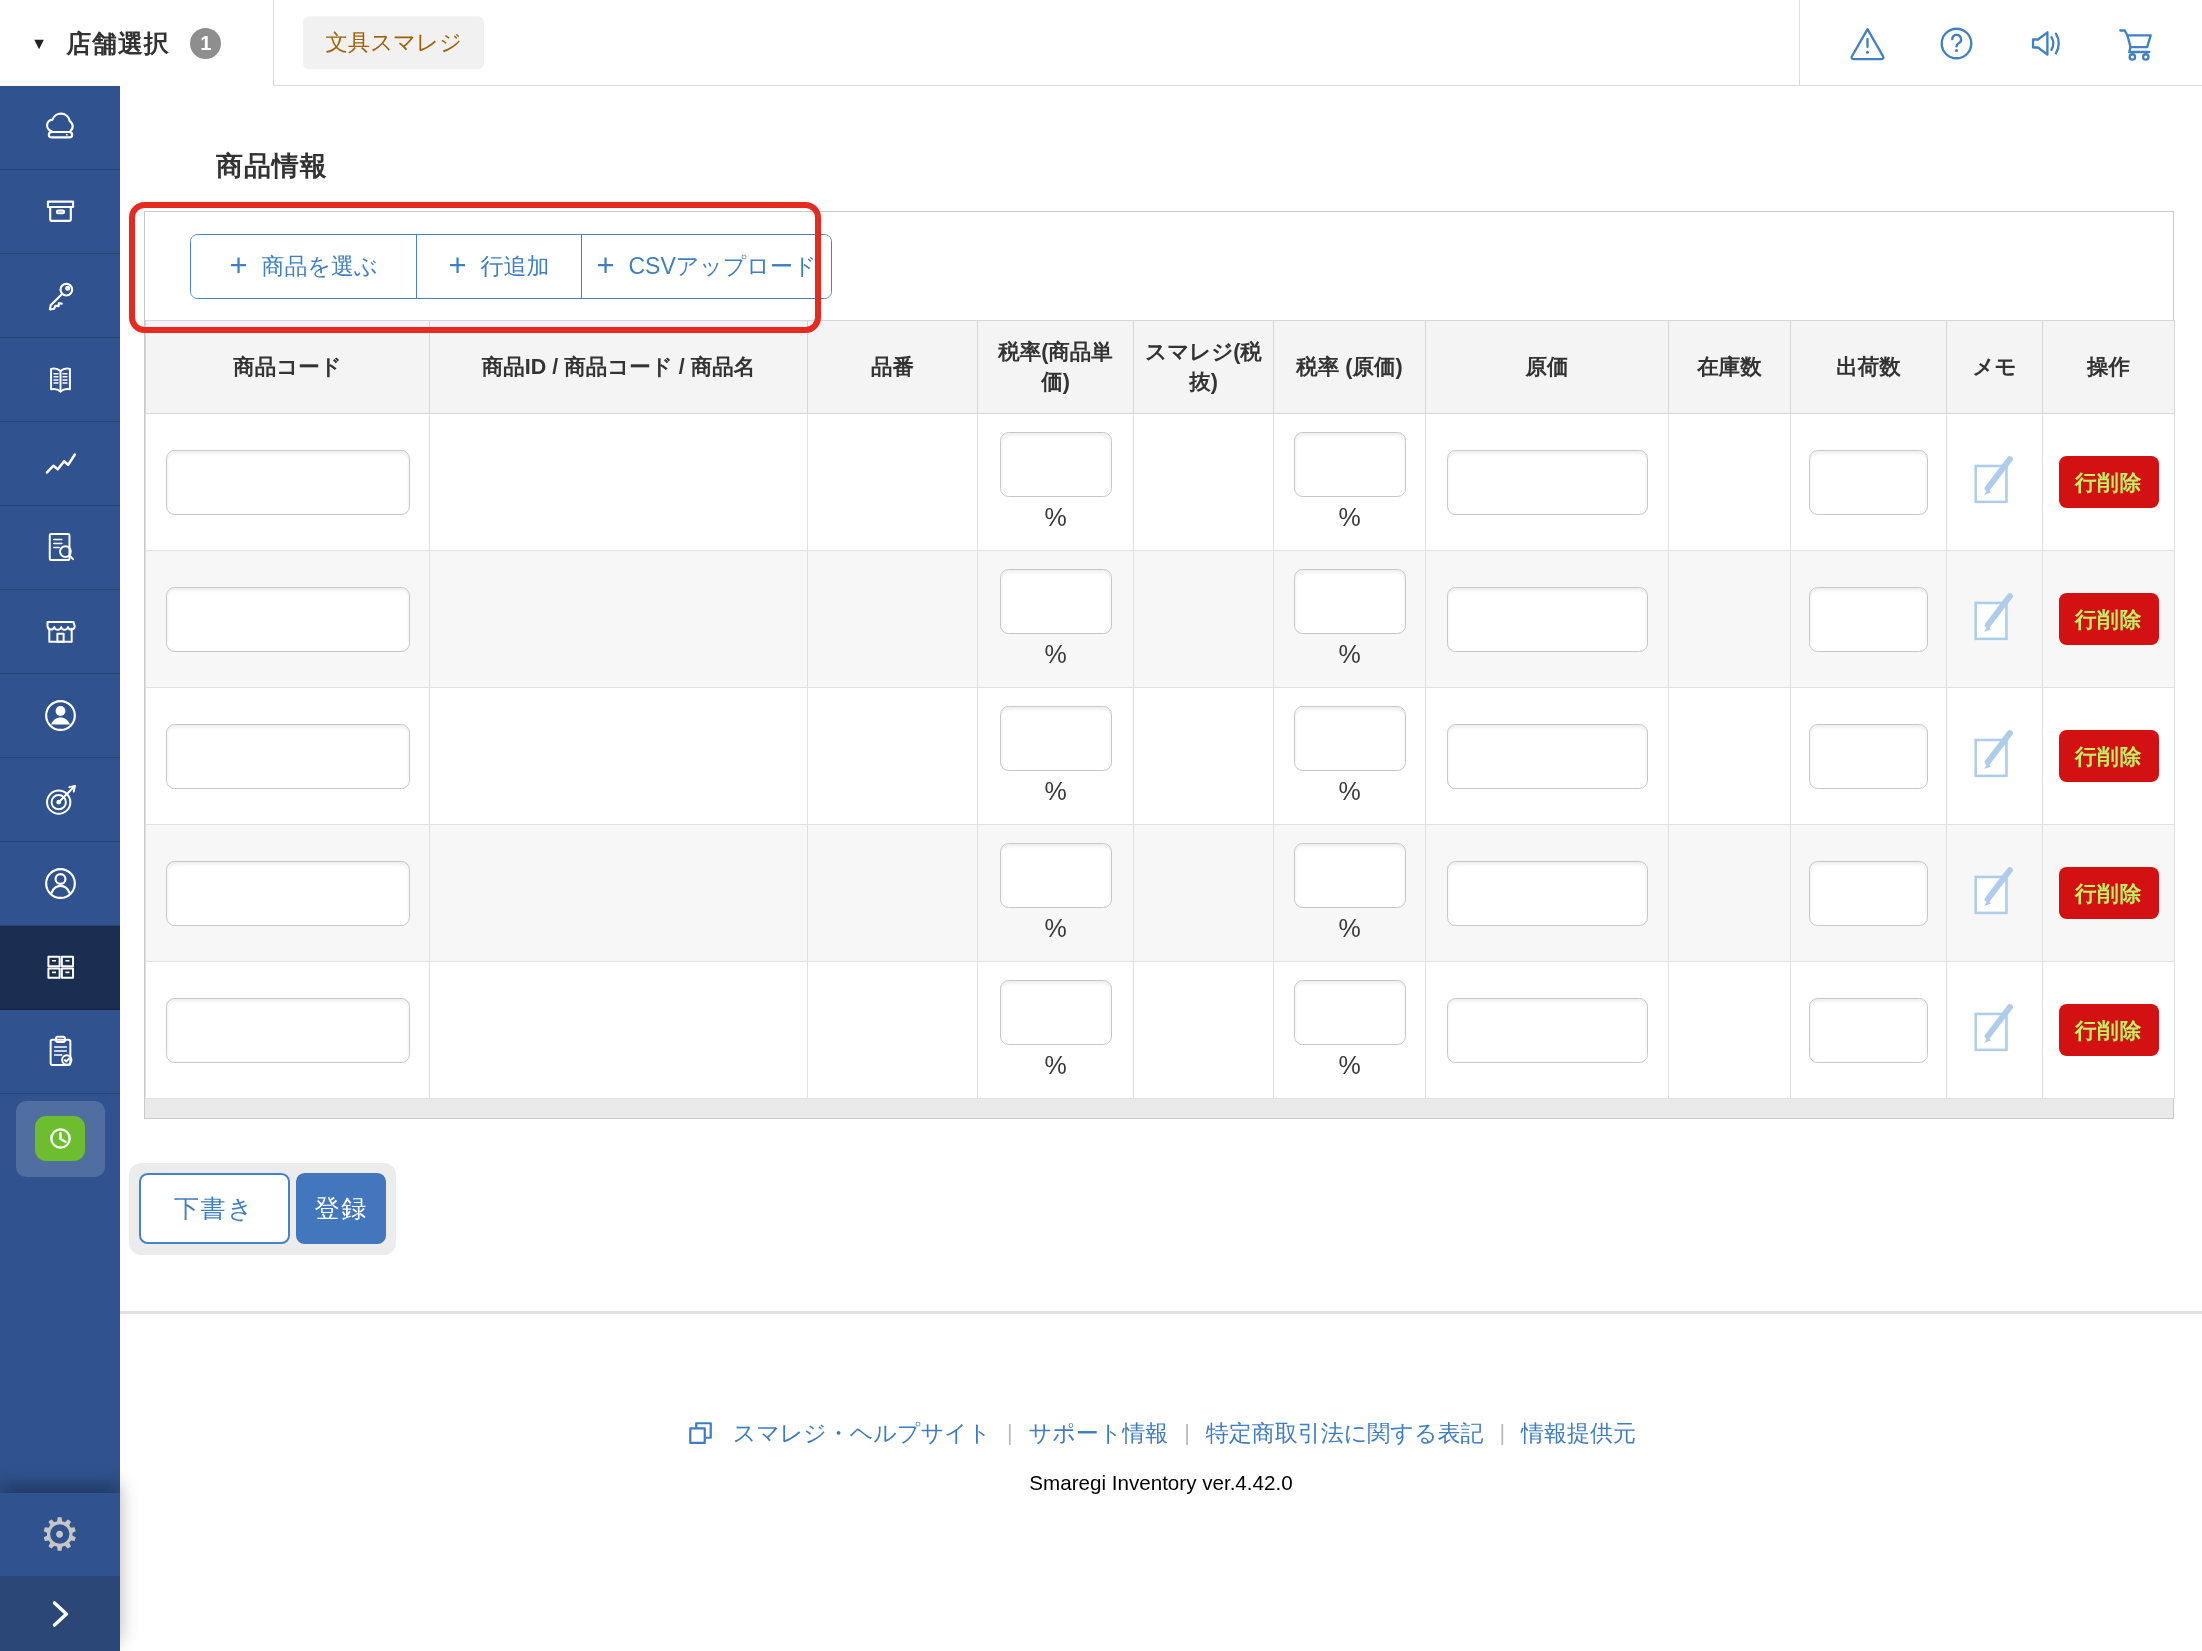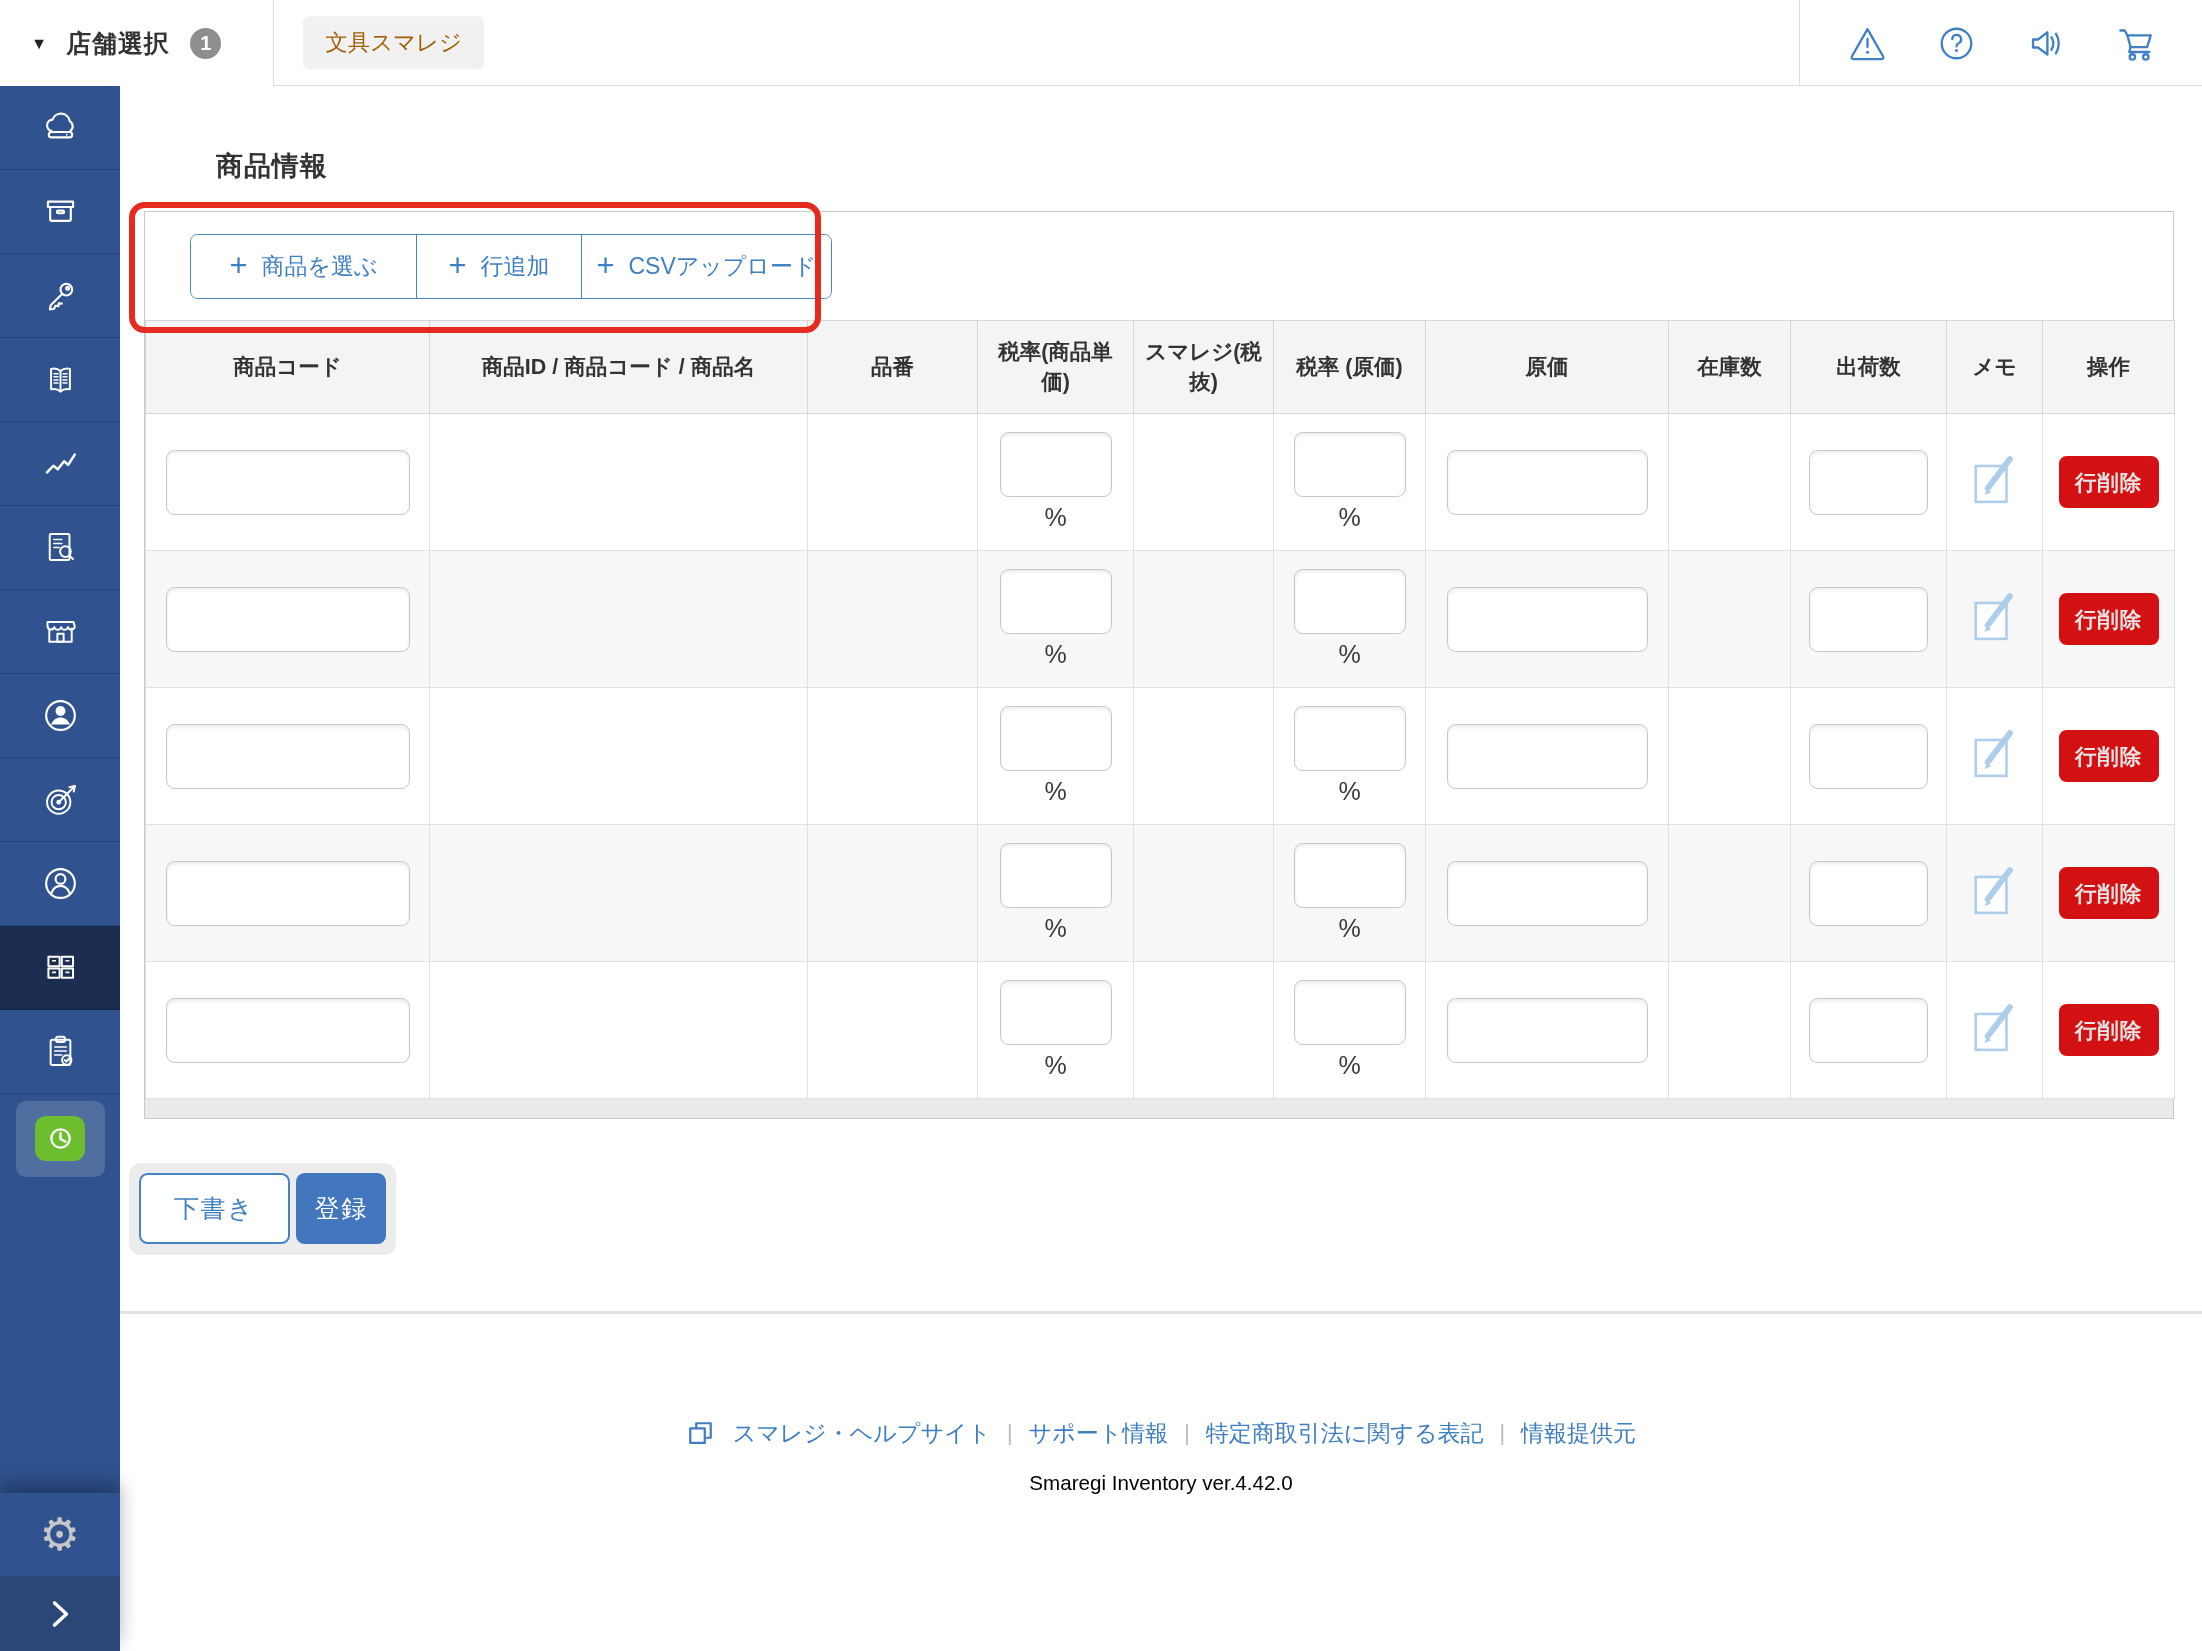--- a/index.html
+++ b/index.html
@@ -131,21 +131,21 @@
     box-shadow: inset 0 2.6px 3.4px rgba(0,0,0,0.07);
     height: 65px; font-size: 24px; padding: 0 12px; font-family: inherit;
     display: inline-block; vertical-align: middle;
   }
   .w-code { width: 244px; } .w-tax { width: 112px; } .w-cost { width: 201px; } .w-ship { width: 119px; }
   .tax-wrap { display: inline-flex; flex-direction: column; align-items: center; gap: 6.9px; }
   .pct { font-size: 25px; color: #3a3a3a; }
   .memo-btn { background: none; border: none; cursor: pointer; padding: 0; }
   .memo-btn svg { width: 45px; height: 53px; display: block; }
   .delete-row-btn {
-    background: #d31112; color: #e5e5e5; font-size: 21.5px; font-weight: bold;
+    background: #d31112; color: #bef264; font-size: 21.5px; font-weight: bold;
     border: none; border-radius: 7.7px; padding: 0; width: 100px; height: 52px;
     cursor: pointer; font-family: inherit; letter-spacing: 0.9px;
   }
   .table-bottom-strip { height: 19px; background: #eaeaea; }
 
   
   .actions {
     position: absolute; left: 8.6px; top: 1077px;
     background: #ececec; border-radius: 12px; padding: 10.3px;
     display: inline-flex; gap: 6.9px;

